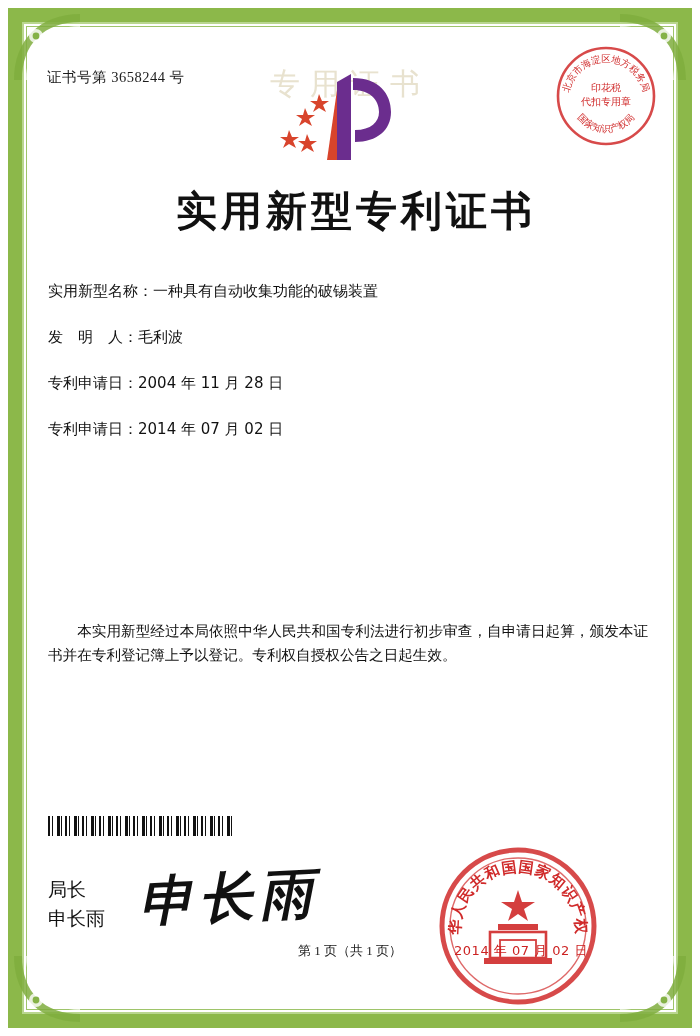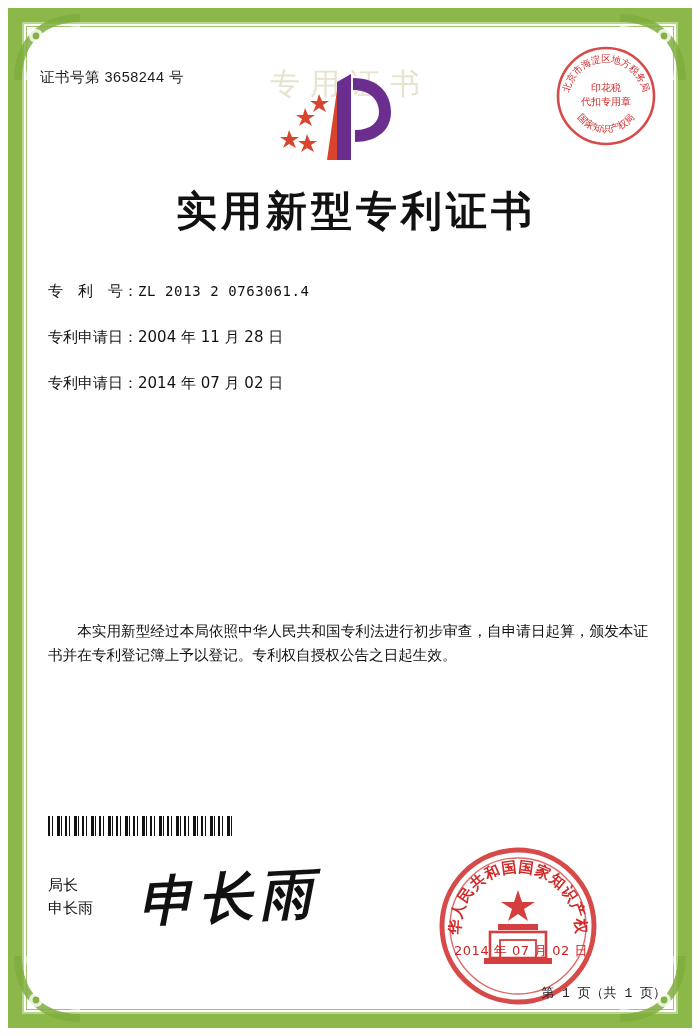--- a/index.html
+++ b/index.html
@@ -74,25 +74,25 @@
   
   .content {
     position: absolute;
     left: 34px; top: 34px;
     width: 632px; height: 968px;
     z-index: 3;
   }
 
   .cert-no {
     position: absolute;
-    left: 6px; top: 34px;
+    left: 13px; top: 34px;
     font-size: 14.5px;
     color: #1c1c1c;
     letter-spacing: 0.5px;
-    font-family: Liberation Sans, sans-serif;
+    font-family: Liberation Serif, serif;
   }
 
   
   .emblem {
     position: absolute;
     left: 50%;
     top: 38px;
     transform: translateX(-50%);
     width: 150px; height: 92px;
   }
@@ -181,24 +181,24 @@
     background: repeating-linear-gradient(90deg,
       #111 0 2px, #fff 2px 4px, #111 4px 5px, #fff 5px 9px,
       #111 9px 12px, #fff 12px 13px, #111 13px 14px, #fff 14px 17px);
   }
 
   
   .sign-block {
     position: absolute;
     left: 14px;
     top: 842px;
-    font-size: 15px;
+    font-size: 19px;
     line-height: 1.5;
     color: #111;
-    font-family: Liberation Mono, monospace;
+    font-family: Liberation Sans, sans-serif;
   }
   .handwriting {
     position: absolute;
     left: 105px;
     top: 828px;
     font-size: 54px;
     color: #111;
     font-family: "DejaVu Serif", serif;
     font-style: italic;
     font-weight: bold;
@@ -231,25 +231,25 @@
     position: absolute;
     right: 8px;
     top: 10px;
     width: 104px;
     height: 104px;
   }
 
   .page-footer {
     position: absolute;
     left: 0; right: 0;
-    top: 950px;
-    text-align: right;
+    top: 908px;
+    text-align: center;
     font-size: 13px;
     color: #222;
-    font-family: Liberation Mono, monospace;
+    font-family: Liberation Serif, serif;
   }
 </style>
 </head>
 <body>
 
 <div class="page">
 
   <div class="border-outer"></div>
   <div class="border-inner-line2"></div>
   <div class="border-inner-line"></div>
@@ -304,21 +304,24 @@
           <polygon points="44,22 47,29 54,29 48,33 51,40 44,36 38,40 41,33 35,29 42,29"></polygon>
           <polygon points="32,62 35,69 42,69 36,73 39,80 32,76 26,80 29,73 23,69 30,69"></polygon>
         </g>
       </svg>
     </div>
 
     <div class="title">实用新型专利证书</div>
 
     <div class="fields">
       <div class="field-row">
-        <span class="field-label">专　利　号：</span><span class="field-value mono-val">ZL 2013 2 0763061.4</span>
+        <span class="field-label">实用新型名称：</span><span class="field-value">一种具有自动收集功能的破锡装置</span>
+      </div>
+      <div class="field-row">
+        <span class="field-label">发　明　人：</span><span class="field-value">毛利波</span>
       </div>
       <div class="field-row">
         <span class="field-label">专利申请日：</span><span class="field-value">2004 年 11 月 28 日</span>
       </div>
       <div class="field-row">
         <span class="field-label">专利申请日：</span><span class="field-value">2014 年 07 月 02 日</span>
       </div>
     </div>
 
     <div class="body-text">

